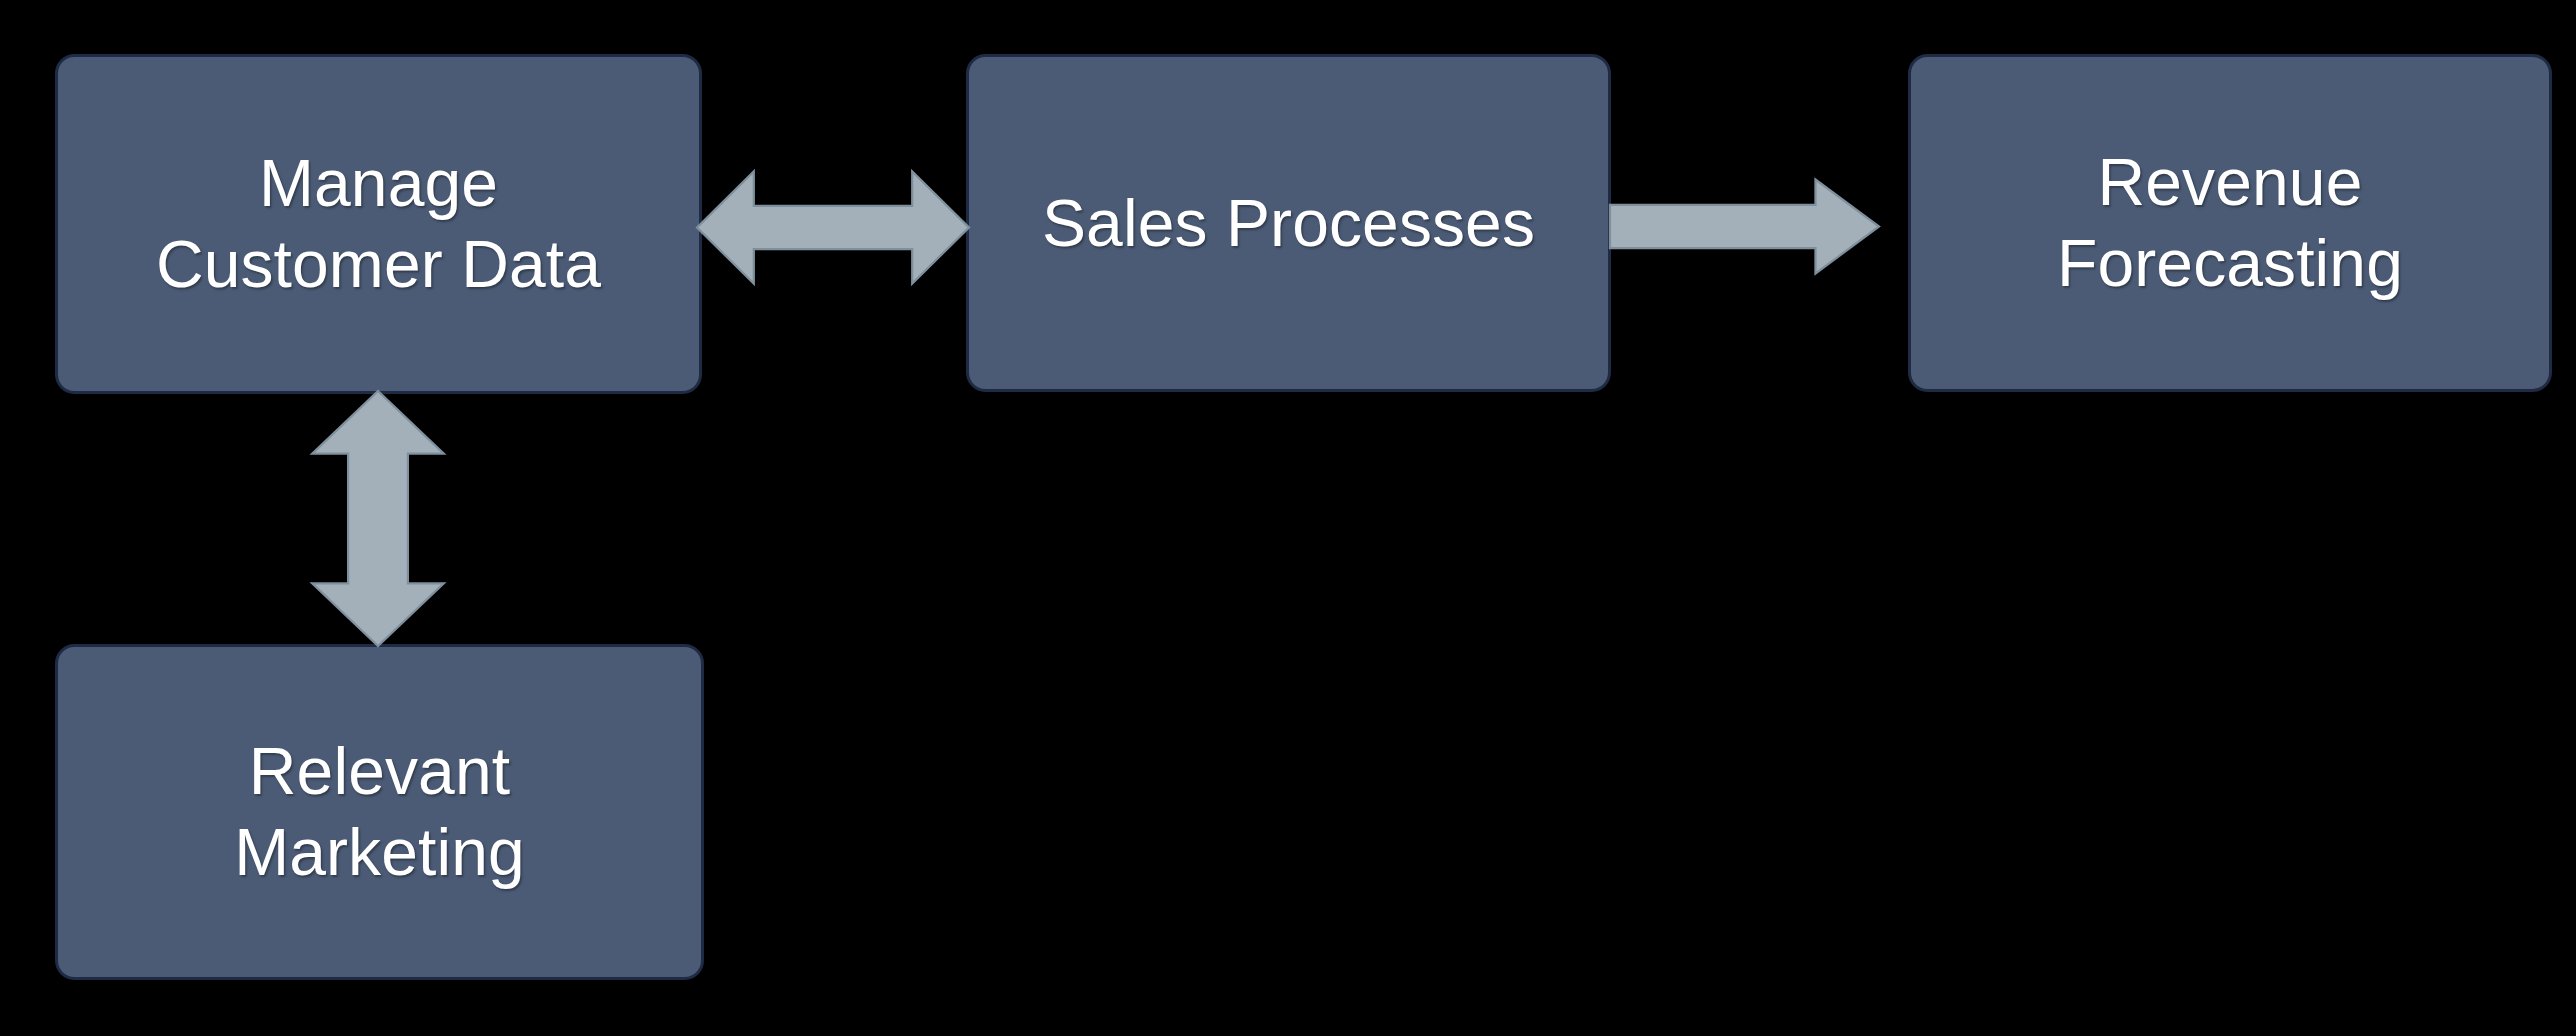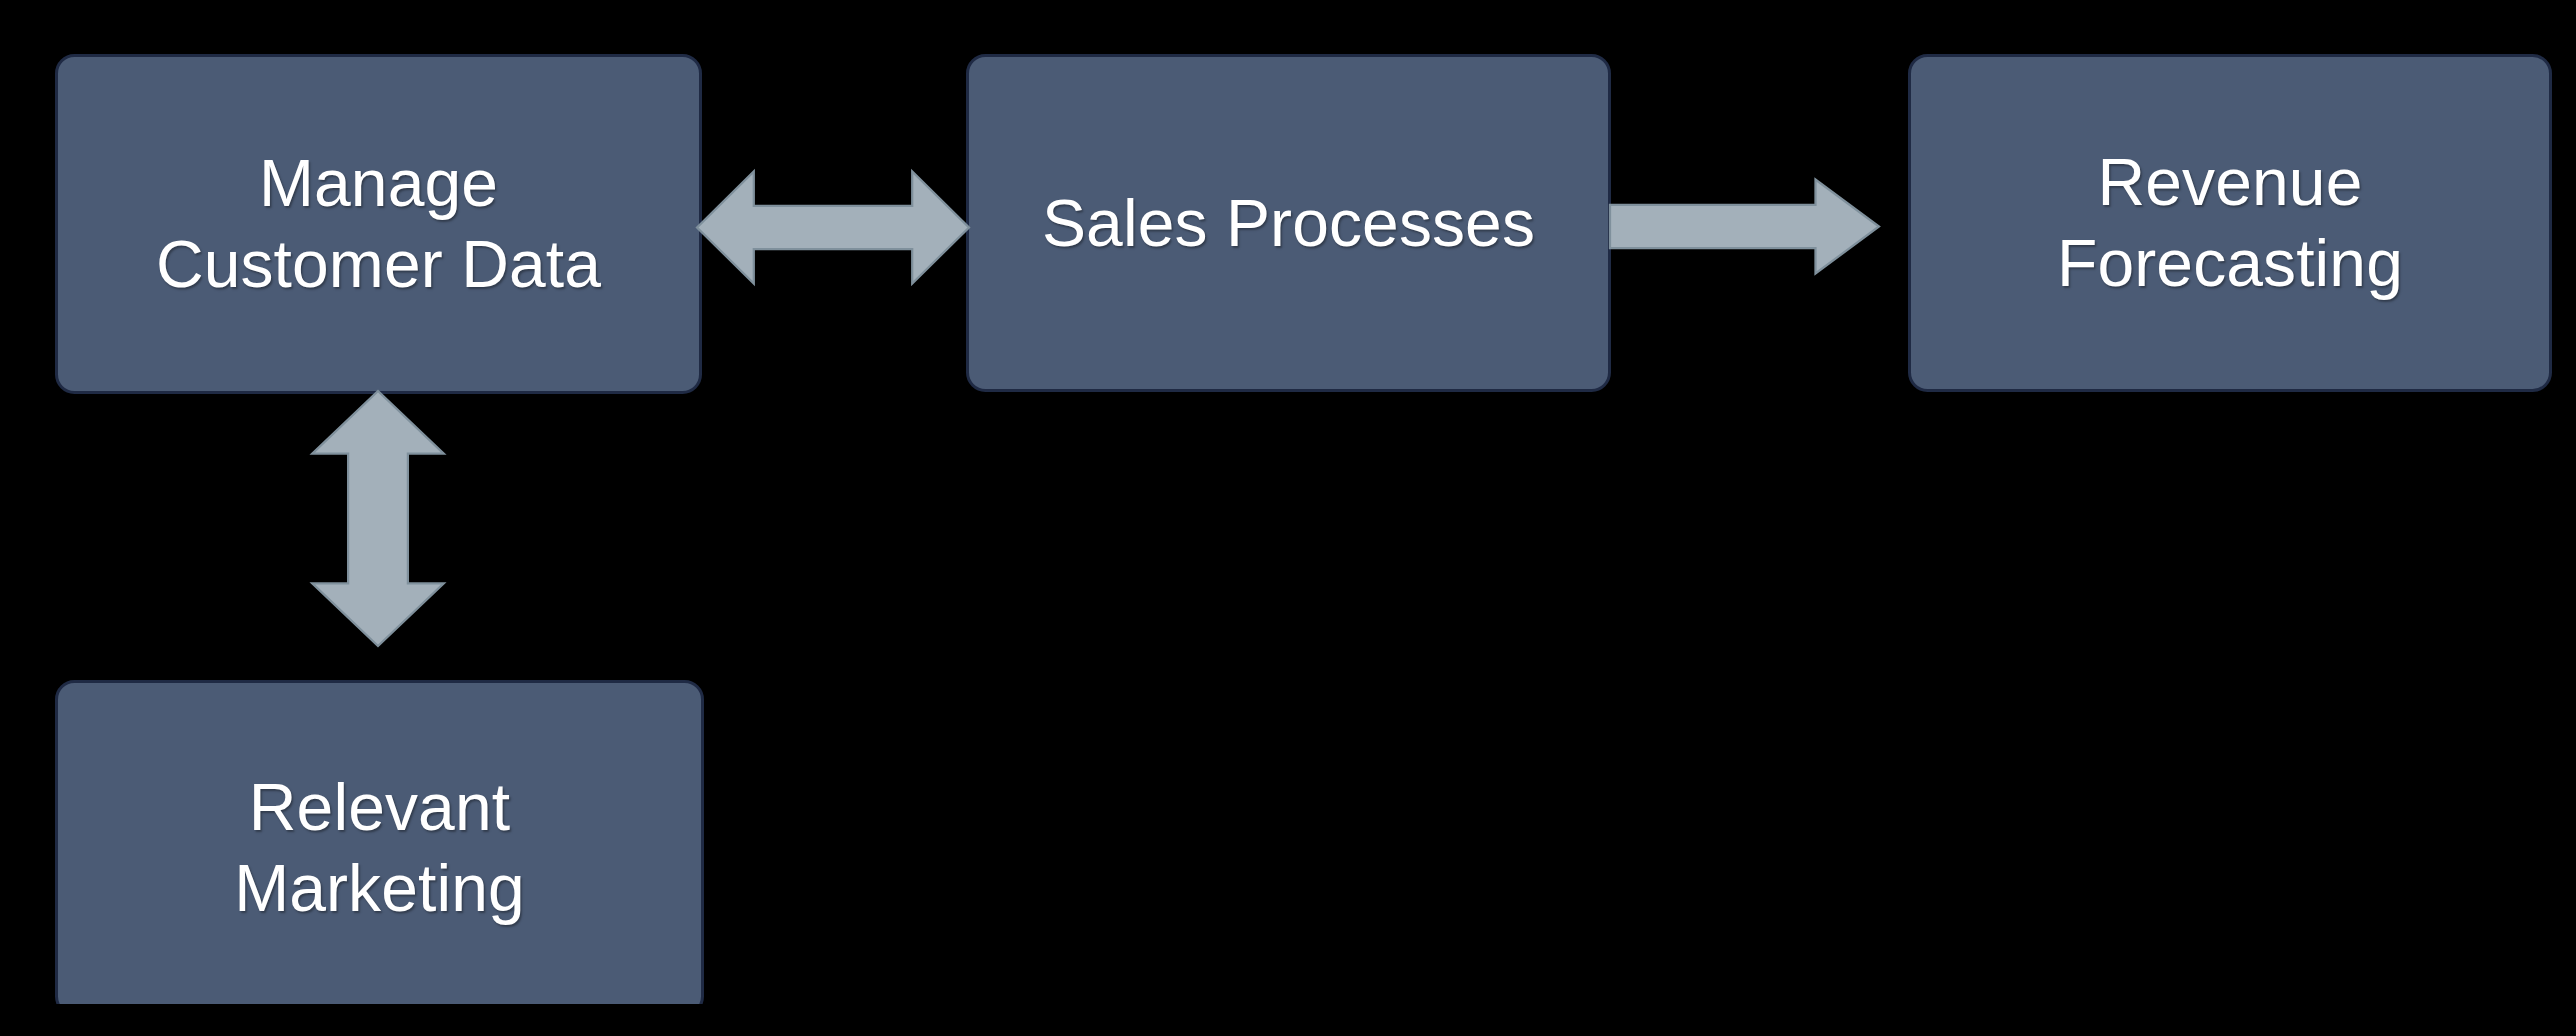--- a/index.html
+++ b/index.html
@@ -61,21 +61,21 @@
 
   <div class="node" id="node-sales-processes" style="left: 966px; top: 54px; width: 645px; height: 338px; background: rgb(75, 91, 117); border-color: rgb(31, 42, 68); color: rgb(255, 255, 255); justify-content: flex-end;">
     <span class="label">Sales Processes</span>
   </div>
 
   <div class="node" id="node-revenue-forecasting" style="left: 1876px; top: 54px; width: 644px; height: 338px; background: rgb(75, 91, 117); border-color: rgb(31, 42, 68); color: rgb(255, 255, 255); margin-left: 32px;">
     <span class="label">Revenue
 Forecasting</span>
   </div>
 
-  <div class="node" id="node-relevant-marketing" style="left: 55px; top: 644px; width: 649px; height: 336px; background: rgb(75, 91, 117); border-color: rgb(31, 42, 68); color: rgb(255, 255, 255); margin-top: 36px;">
+  <div class="node" id="node-relevant-marketing" style="left: 55px; top: 644px; width: 649px; height: 336px; background: rgb(75, 91, 117); border-color: rgb(31, 42, 68); color: rgb(255, 255, 255);">
     <span class="label">Relevant
 Marketing</span>
   </div>
 
   <div class="edge" id="edge-manage-sales" style="left: 697px; top: 170px; width: 272px; height: 115px;">
     <svg viewBox="0 0 364 154" preserveAspectRatio="none">
       <polygon points="0,77 76,2 76,48 288,48 288,2 364,77 288,152 288,106 76,106 76,152" class="arrowshape" fill="#a3b0ba" stroke="#7f909c" stroke-width="3" stroke-linejoin="miter"></polygon>
     </svg>
   </div>
 

